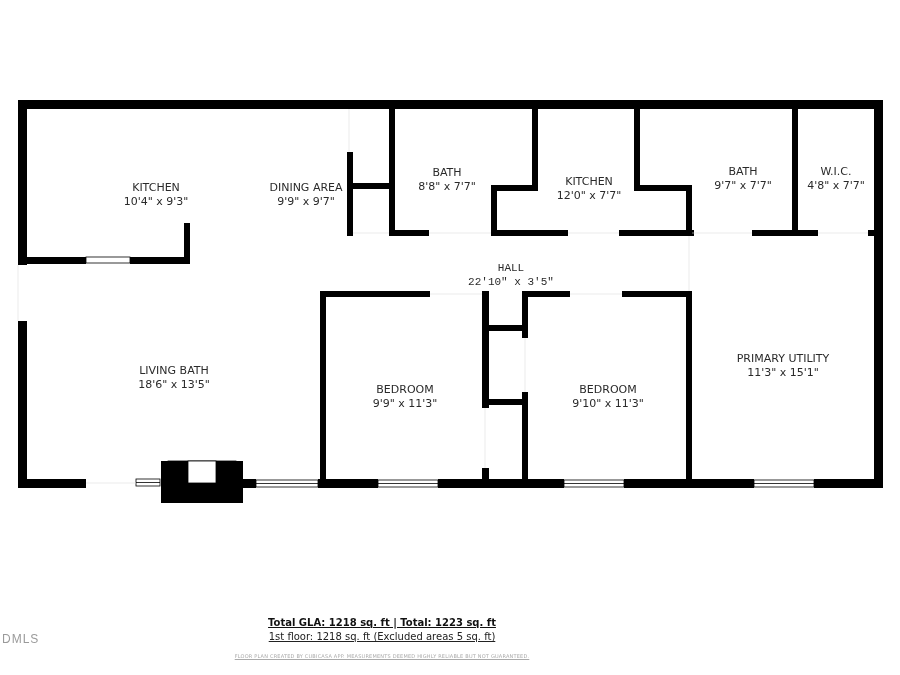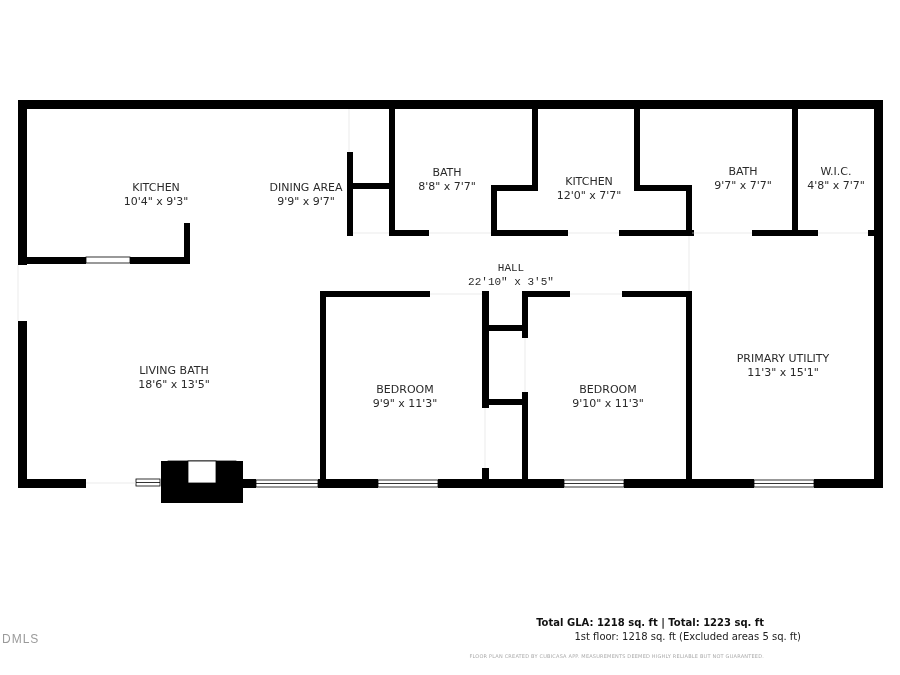--- a/index.html
+++ b/index.html
@@ -2,23 +2,23 @@
 <html><head>
 <meta charset="utf-8">
 <style>
   html, body { margin: 0; padding: 0; background: #ffffff; }
   body { width: 900px; height: 675px; position: relative; overflow: hidden;
          font-family: "DejaVu Sans", sans-serif; color: #222; }
   #plan { position: absolute; left: 0; top: 0; width: 900px; height: 675px; }
   .room-label { position: absolute; text-align: center; transform: translate(-50%, -50%);
                 font-size: 11px; line-height: 14px; color: #2a2a2a; white-space: nowrap; }
   .room-label span { display: block; }
-  .footer { position: absolute; left: 0; width: 764px; text-align: right; }
+  .footer { position: absolute; left: 0; width: 764px; text-align: center; text-decoration: underline; }
   .totals { top: 617px; font-size: 10px; font-weight: bold; color: #111; }
-  .floor { top: 631px; font-size: 10px; color: #222; padding-left: 37px; }
+  .floor { top: 631px; font-size: 10px; color: #222; }
   .disclaimer { top: 653px; font-size: 5px; color: #aaa; letter-spacing: 0.2px; }
   .logo { position: absolute; left: 2px; top: 632px; font-size: 12px; color: #9a9a9a;
           font-family: "Liberation Sans", sans-serif; font-weight: 300; letter-spacing: 1px; }
 </style>
 </head>
 <body>
 
 <svg id="plan" viewBox="0 0 900 675" xmlns="http://www.w3.org/2000/svg">
   <defs>
     <pattern id="hatch" width="8" height="8" patternUnits="userSpaceOnUse" patternTransform="rotate(35)">

